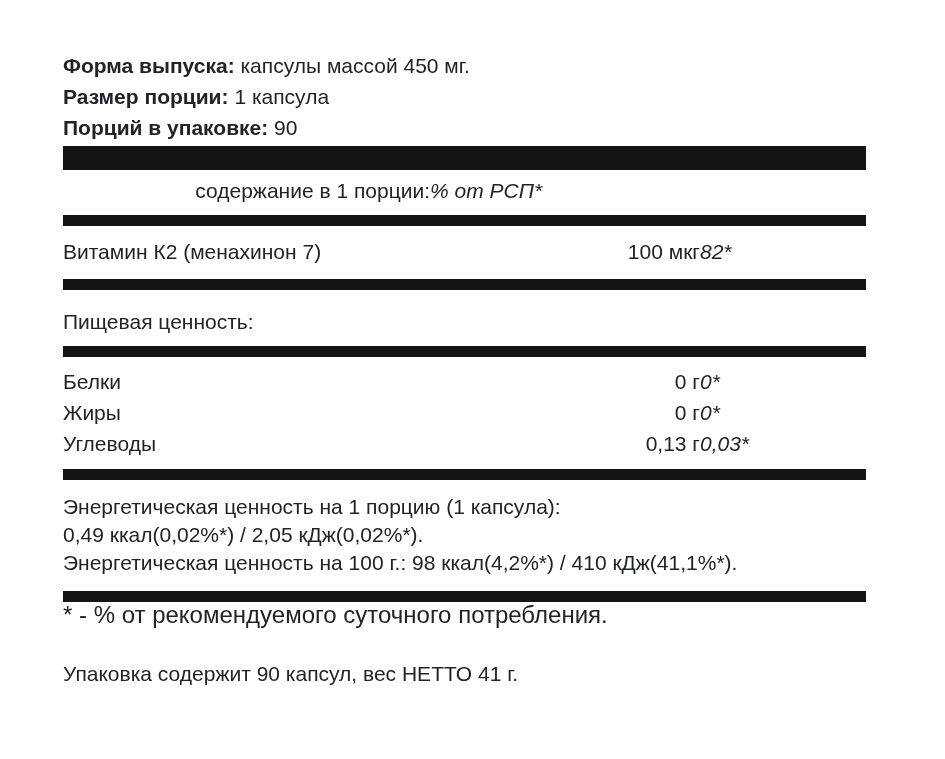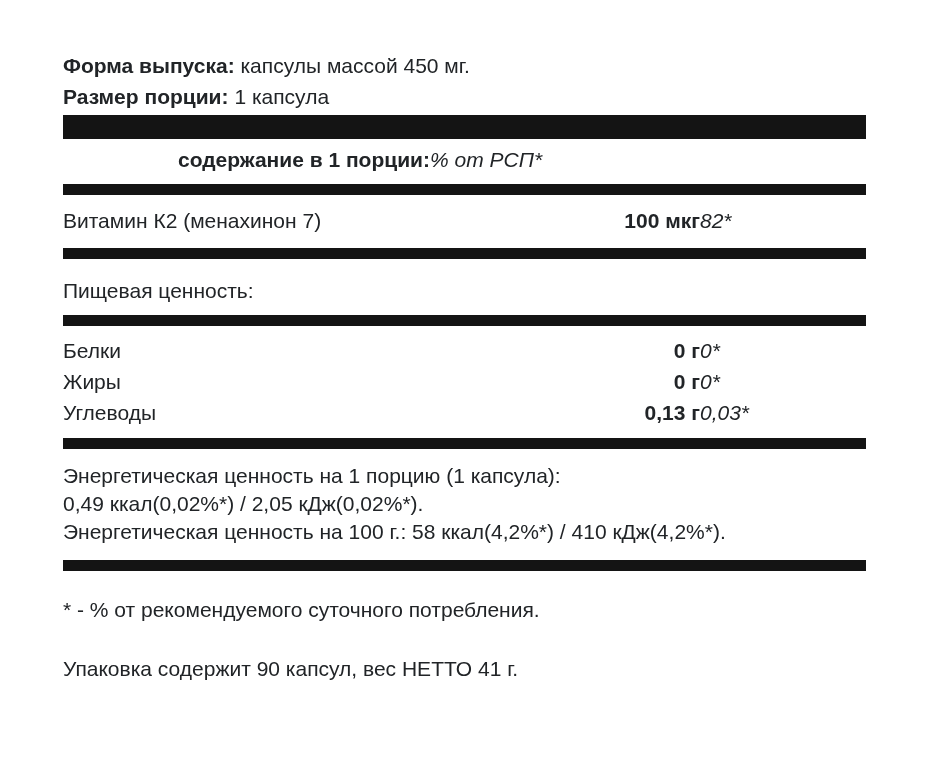--- a/index.html
+++ b/index.html
@@ -38,21 +38,21 @@
   .bar-mid    { height: 11px; }
 
   
   .trow {
     display: grid;
     grid-template-columns: 1fr 270px 166px;
     font-size: 21px;
     line-height: 21px;
     align-items: baseline;
   }
-  .trow .c2 { text-align: right; font-weight: bold; }
+  .trow .c2 { text-align: right; }
   .trow .c3 { text-align: left; font-style: italic; }
 
   .header-row   { margin-top: 10px; }
   .bar-after-header { margin-top: 14px; }
   .vitamin-row  { margin-top: 15px; }
   .bar-after-vitamin { margin-top: 17px; }
 
   .section-title {
     margin-top: 21px;
     font-size: 21px;
@@ -65,22 +65,22 @@
   .bar-after-nutrition { margin-top: 10px; }
 
   .energy-block {
     margin-top: 13px;
     font-size: 21px;
     line-height: 28px;
   }
   .bar-after-energy { margin-top: 14px; }
 
   .footnote {
-    margin-top: 28px;
-    font-size: 21px;
+    margin-top: 2px;
+    font-size: 24px;
     line-height: 21px;
   }
   .package-note {
     margin-top: 38px;
     font-size: 21px;
     line-height: 21px;
   }
 </style>
 </head>
 <body>
@@ -89,20 +89,24 @@
   <div class="content">
 
     <div>
       <div class="info-line">
         <span class="lbl">Форма выпуска:</span>
         <span class="val">капсулы массой 450 мг.</span>
       </div>
       <div class="info-line">
         <span class="lbl">Размер порции:</span>
         <span class="val">1 капсула</span>
+      </div>
+      <div class="info-line">
+        <span class="lbl">Порций в упаковке:</span>
+        <span class="val">90</span>
       </div>
     </div>
 
     <div class="bar bar-thick"></div>
 
     <div class="trow header-row">
       <div class="c2">содержание в 1 порции:</div>
       <div class="c3">% от РСП*</div>
     </div>
 
@@ -136,21 +140,21 @@
         <div class="c2">0,13 г</div>
         <div class="c3">0,03*</div>
       </div>
     </div>
 
     <div class="bar bar-mid bar-after-nutrition"></div>
 
     <div class="energy-block">
       <div>Энергетическая ценность на 1 порцию (1 капсула):</div>
       <div>0,49 ккал(0,02%*) / 2,05 кДж(0,02%*).</div>
-      <div>Энергетическая ценность на 100 г.: 58 ккал(4,2%*) / 410 кДж(4,2%*).</div>
+      <div>Энергетическая ценность на 100 г.: 98 ккал(4,2%*) / 410 кДж(41,1%*).</div>
     </div>
 
     <div class="bar bar-mid bar-after-energy"></div>
 
     <div class="footnote">* - % от рекомендуемого суточного потребления.</div>
 
     <div class="package-note">Упаковка содержит 90 капсул, вес НЕТТО 41 г.</div>
 
   </div>
 </div>

